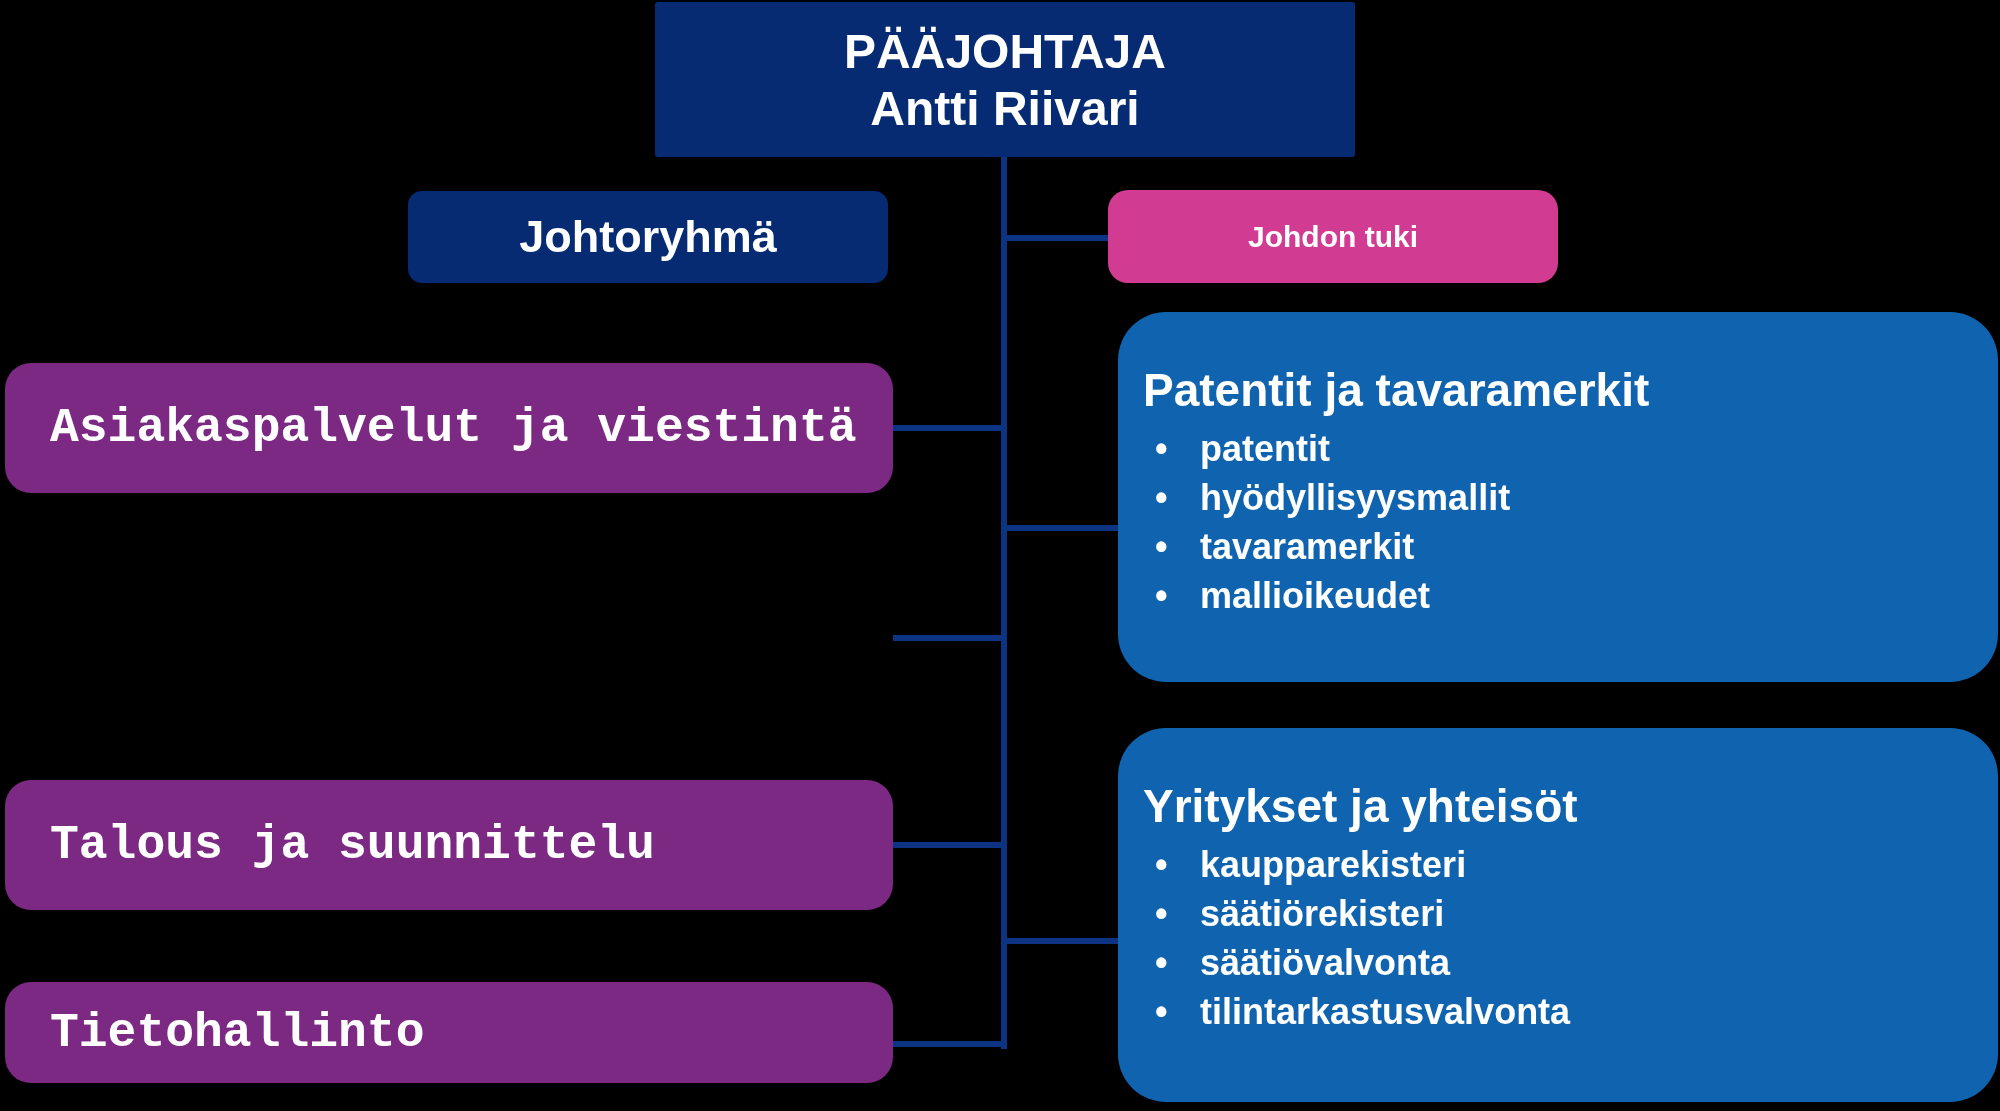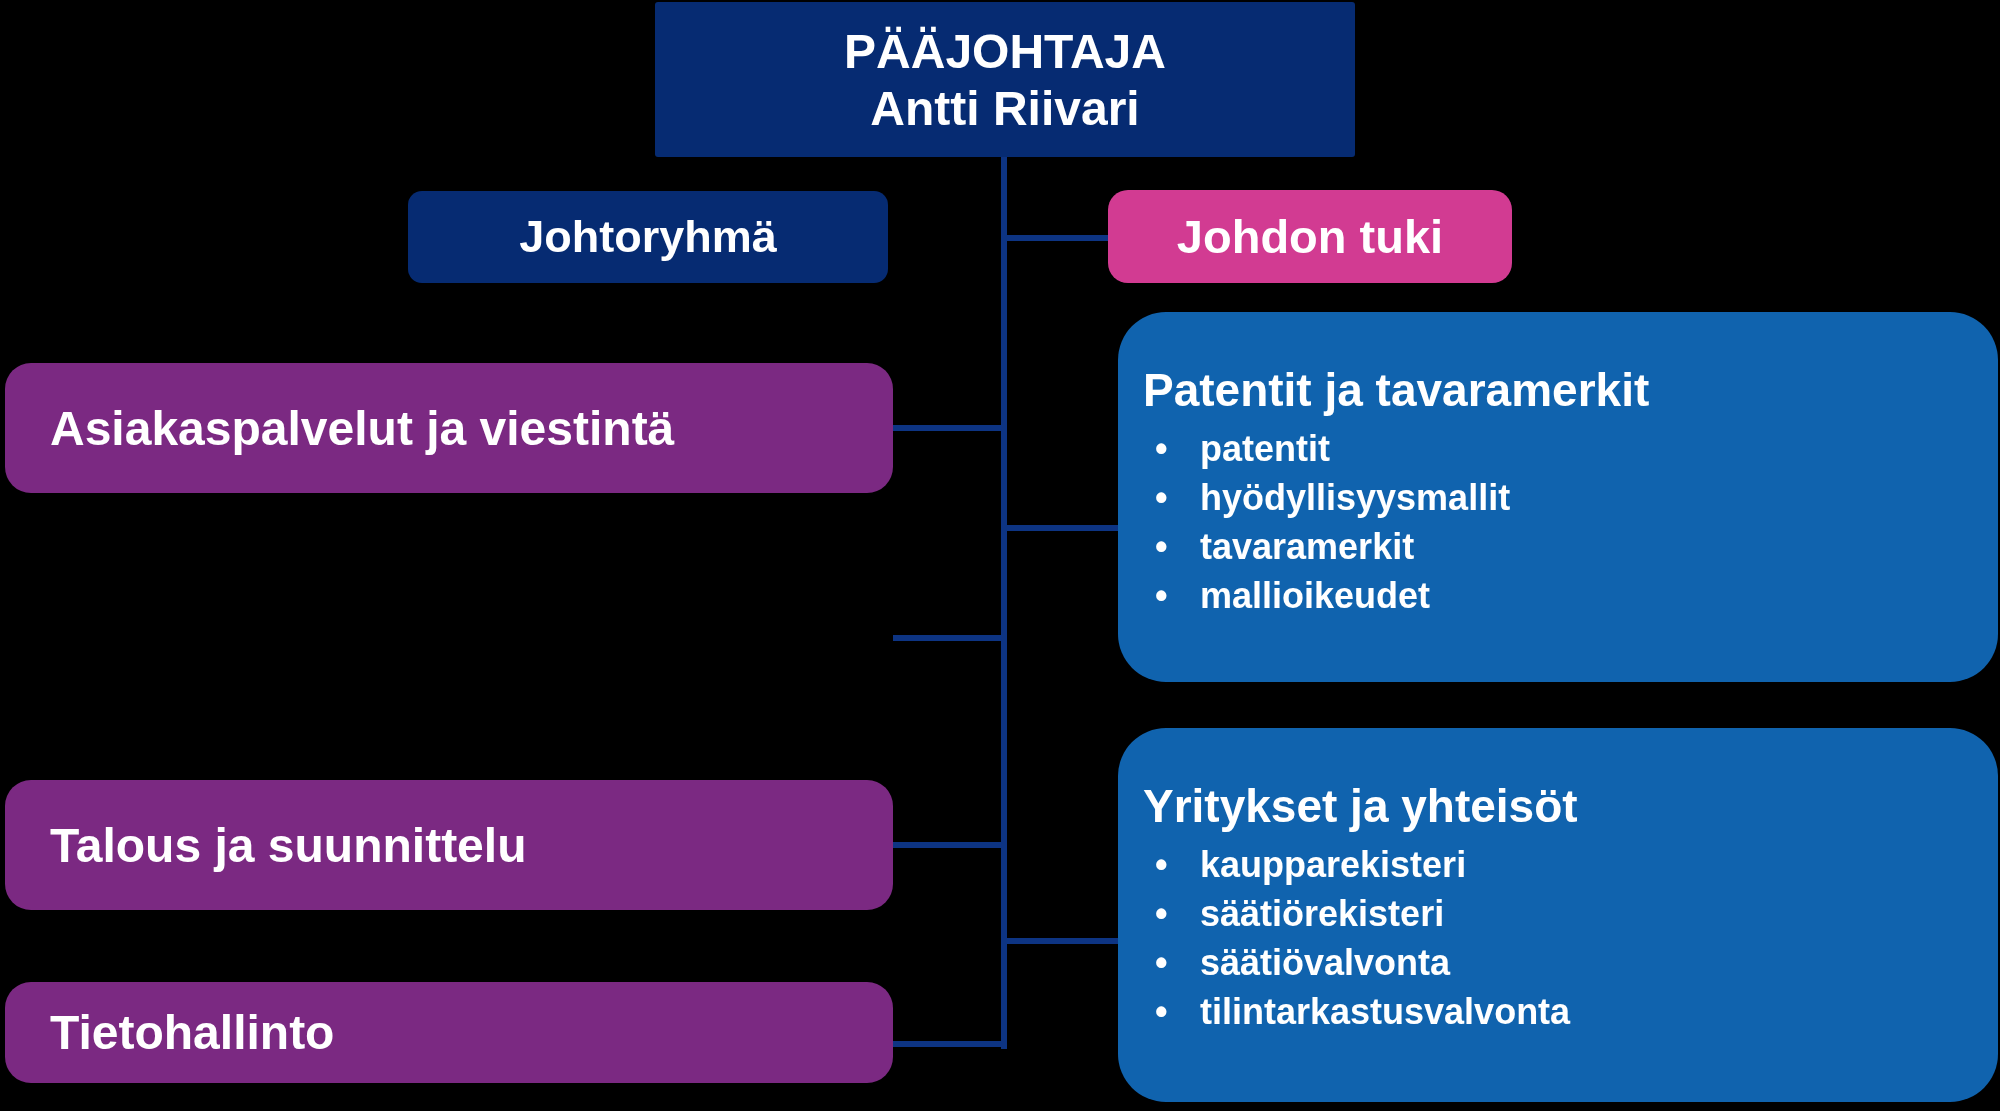--- a/index.html
+++ b/index.html
@@ -32,35 +32,36 @@
 
   
   .left-header {
     left: 408px; top: 191px; width: 480px; height: 92px;
     background: #062b72;
     border-radius: 14px;
     display: flex; align-items: center; justify-content: center;
     font-size: 45px;
   }
   .right-header {
-    left: 1108px; top: 190px; width: 404px; height: 93px;
+    left: 1108px; top: 190px; width: 450px; height: 93px;
     background: #d23b92;
     border-radius: 20px;
     display: flex; align-items: center; justify-content: center;
-    font-size: 47px;
+    font-size: 30px;
   }
 
   
   .dept {
     left: 5px; width: 888px; height: 130px;
     background: #7b2982;
     border-radius: 26px;
     display: flex; align-items: center;
     padding-left: 45px;
     font-size: 48px;
+    font-family: Liberation Mono, monospace;
   }
   .dept-1 { top: 363px; }
   .dept-2 { top: 573px; }
   .dept-3 { top: 780px; }
   .dept-4 { top: 982px; height: 101px; }
 
   
   .unit {
     left: 1118px; width: 880px;
     background: #1063ae;

